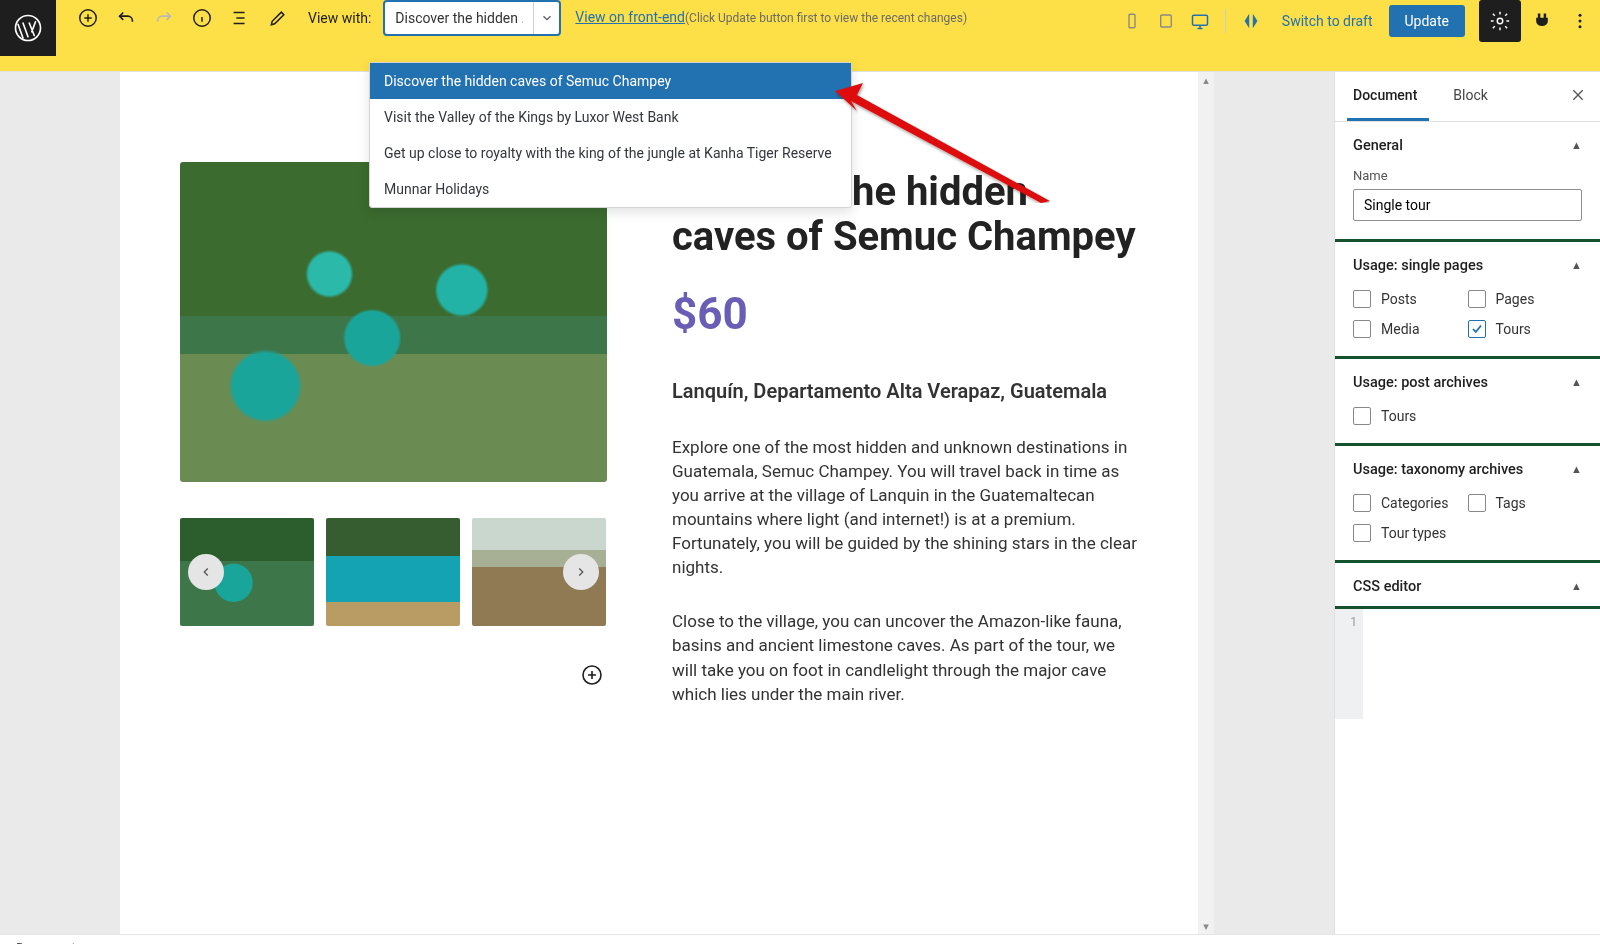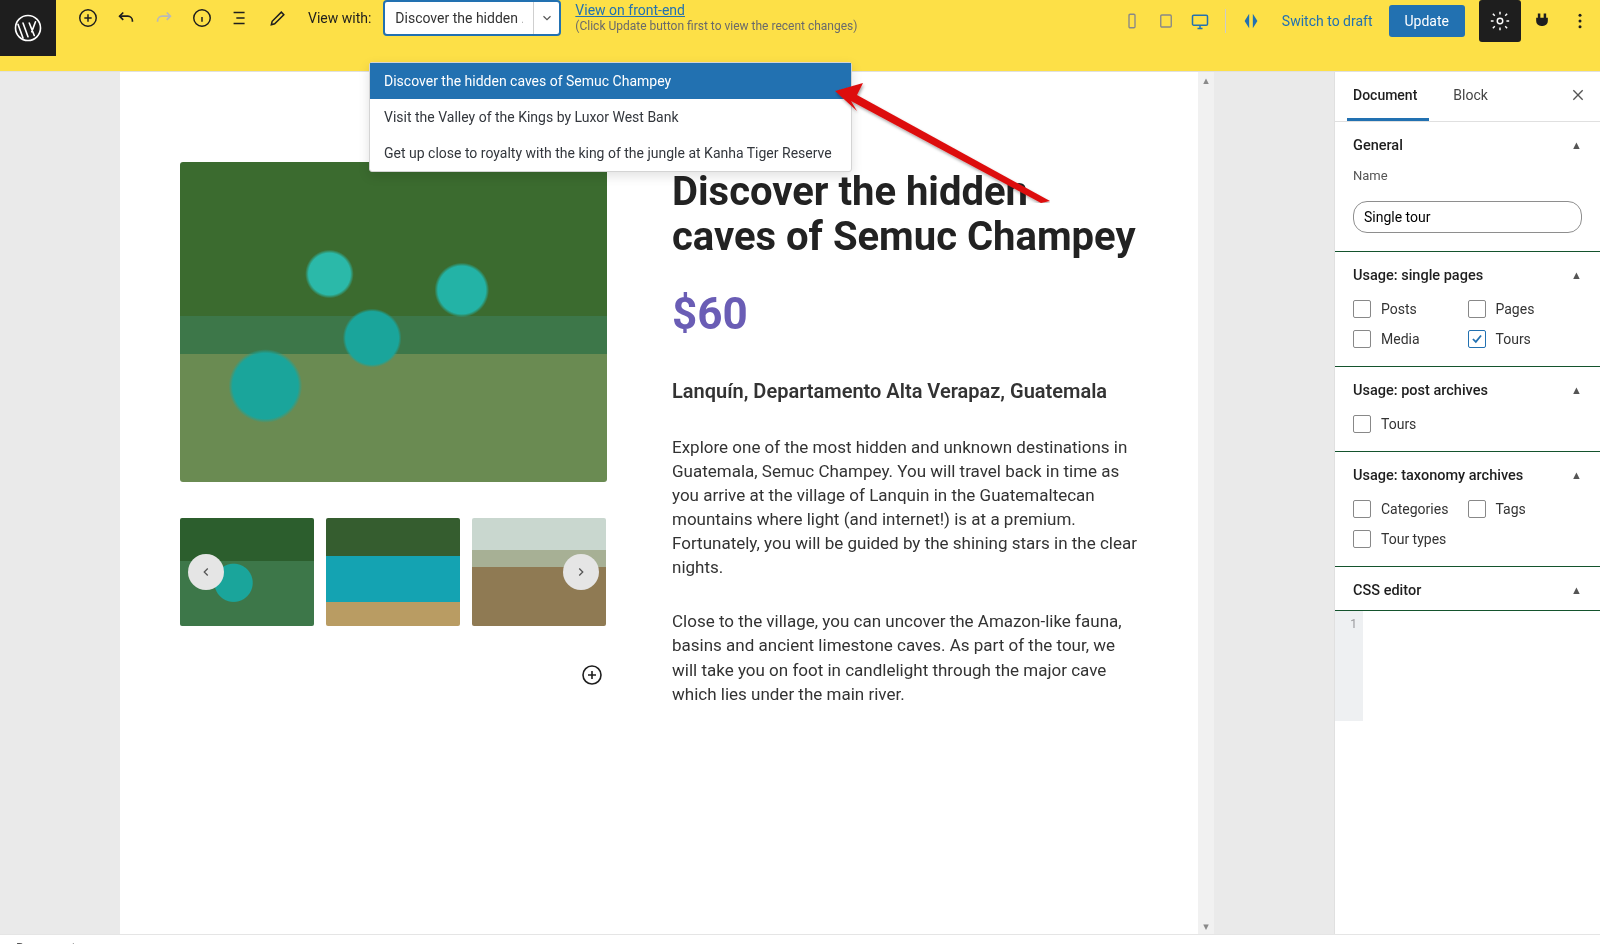--- a/index.html
+++ b/index.html
@@ -18,21 +18,21 @@
     border-radius: 4px; display: flex; align-items: center; background: #fff;
   }
   .combo input {
     border: none; outline: none; font-size: 14px; width: 100%; padding: 0 10px;
     background: transparent; color: #333;
   }
   .combo .chev {
     width: 32px; height: 100%; border-left: 1px solid #cfcfcf;
     display: flex; align-items: center; justify-content: center; cursor: pointer; color: #555;
   }
-  .front-links { margin-left: 12px; display: flex; flex-direction: column; line-height: 1.1; }
+  .front-links { margin-left: 12px; display: flex; flex-direction: row; line-height: 1.1; }
   .front-links a { color: #2271b1; text-decoration: underline; font-size: 14px; }
   .front-links .hint { font-size: 12px; color: #6a6a6a; margin-top: 2px; }
 
   .tb-right { margin-left: auto; display: flex; align-items: center; gap: 4px; padding-right: 3px; }
   .device-btn { width: 30px; height: 36px; display: flex; align-items: center; justify-content: center; cursor: pointer; color: #888; }
   .device-btn.active { color: #2271b1; }
   .vsep { width: 1px; height: 24px; background: #ccc; margin: 0 6px; }
   .switch-draft { color: #2271b1; font-size: 14px; padding: 8px 12px; cursor: pointer; }
   .update-btn { background: #2271b1; color: #fff; border: none; padding: 8px 16px; border-radius: 3px; font-size: 14px; cursor: pointer; }
   .gear-btn { width: 42px; height: 42px; background: #1e1e1e; display: flex; align-items: center; justify-content: center; border: none; border-radius: 3px; margin-left: 10px; cursor: pointer; }
@@ -99,25 +99,25 @@
   .loc { font-size: 20px; font-weight: 600; color: #333; margin-top: 38px; line-height: 1.35; }
   .para { font-size: 17px; color: #333; margin-top: 30px; line-height: 1.42; }
 
   
   .sidebar { width: 266px; border-left: 1px solid #e0e0e0; background: #fff; overflow-y: auto; display: flex; flex-direction: column; }
   .tabs { display: flex; align-items: center; border-bottom: 1px solid #e0e0e0; height: 50px; position: relative; }
   .tab { padding: 0 18px; height: 100%; display: flex; align-items: center; font-size: 14px; color: #444; cursor: pointer; border-bottom: 4px solid transparent; }
   .tab.active { color: #1e1e1e; font-weight: 500; }
   .tab.active::after { content: ""; position: absolute; bottom: 0; height: 3.5px; background: #2271b1; left: 12px; width: 82px; }
   .close-panel { margin-left: auto; margin-right: 14px; cursor: pointer; color: #555; }
-  .panel-section { border-bottom: 1px solid #14532d; padding: 15px 18px 18px 18px; }
+  .panel-section { border-bottom: 3px solid #14532d; padding: 15px 18px 18px 18px; }
   .sec-head { display: flex; align-items: center; justify-content: space-between; font-size: 14.5px; font-weight: 500; cursor: pointer; }
   .sec-head .caret { font-size: 11px; color: #555; }
-  .field-label { font-size: 13px; color: #555; margin-top: 14px; margin-bottom: 18px; display: block; }
-  .text-input { width: 100%; height: 32px; border: 1px solid #8e8e8e; border-radius: 14px; padding: 0 10px; font-size: 14px; }
+  .field-label { font-size: 13px; color: #555; margin-top: 14px; margin-bottom: 6px; display: block; }
+  .text-input { width: 100%; height: 32px; border: 1px solid #8e8e8e; border-radius: 2px; padding: 0 10px; font-size: 14px; }
   .check-grid { display: grid; grid-template-columns: 1fr 1fr; row-gap: 12px; margin-top: 16px; }
   .check-row { display: flex; align-items: center; gap: 10px; font-size: 14px; color: #333; }
   .cb { width: 18px; height: 18px; border: 1.5px solid #888; border-radius: 2px; display: inline-flex; align-items: center; justify-content: center; background: #fff; cursor: pointer; }
   .cb.checked { border-color: #2271b1; }
   .cb.checked svg { display: block; }
   .cb svg { display: none; width: 14px; height: 14px; }
   .css-editor { height: 110px; display: flex; border: none; }
   .gutter { width: 28px; background: #eef0f2; color: #9a9a9d; font-size: 12px; padding-top: 6px; text-align: right; padding-right: 6px; }
   .css-body { flex: 1; background: #fff; }
 
@@ -231,20 +231,21 @@
           <circle cx="12" cy="19" r="1.8"></circle>
         </svg>
     </button>
   </div>
 </div>
 
 <div class="dropdown">
   <div class="opt selected">Discover the hidden caves of Semuc Champey</div>
   <div class="opt">Visit the Valley of the Kings by Luxor West Bank</div>
   <div class="opt">Get up close to royalty with the king of the jungle at Kanha Tiger Reserve</div>
+  <div class="opt">Munnar Holidays</div>
 </div>
 
 <svg class="arrow" viewBox="0 0 215 120">
   <defs>
     <filter id="sh">
         <feDropShadow dx="1" dy="2" stdDeviation="1.5" flood-opacity="0.35"></feDropShadow>
       </filter>
   </defs>
   <polygon points="0,8 28,0 22,12 215,118 206,120 16,18 22,28" fill="#d11" filter="url(#sh)"></polygon>
 </svg>

